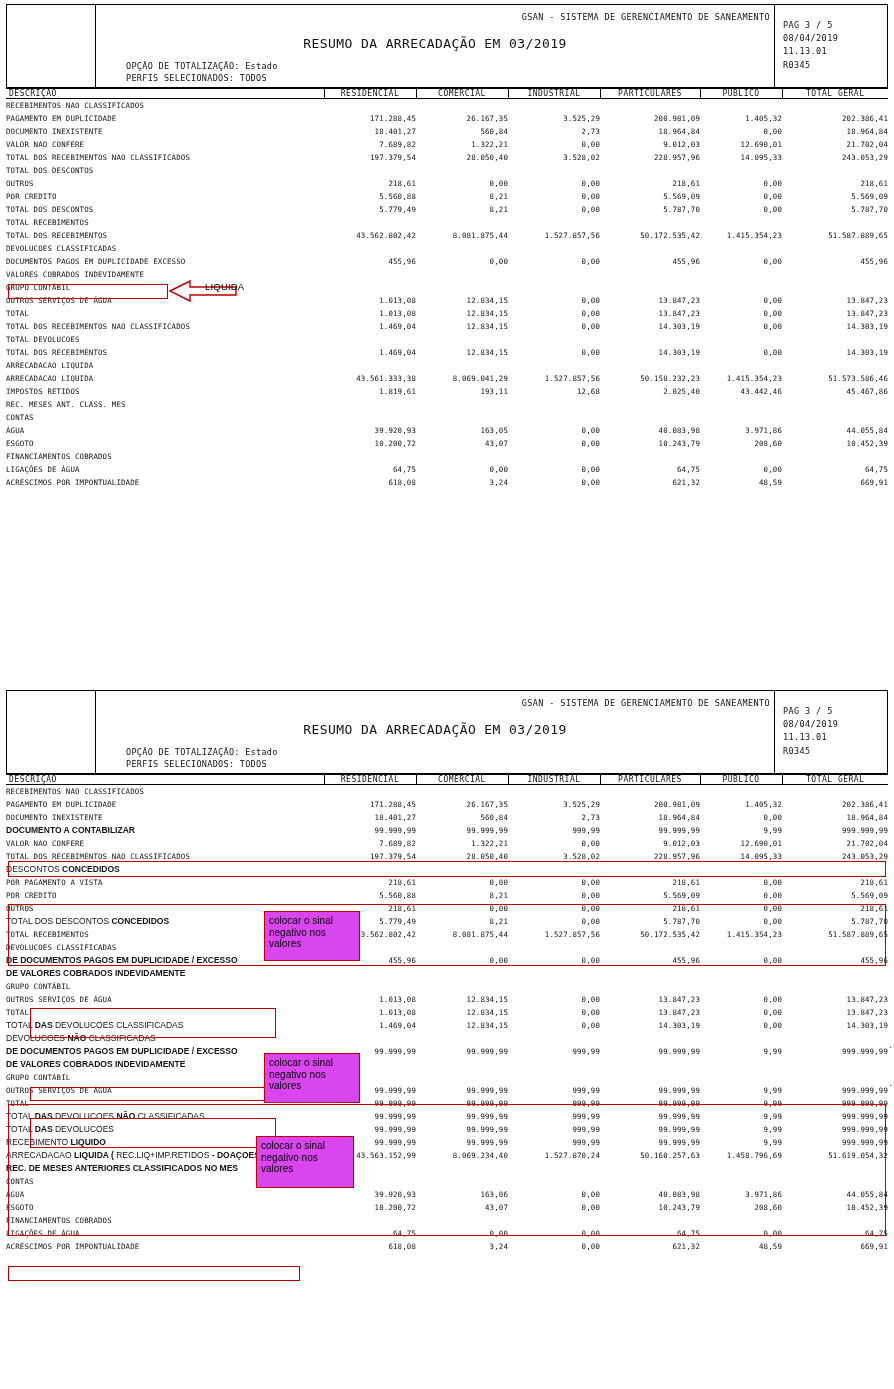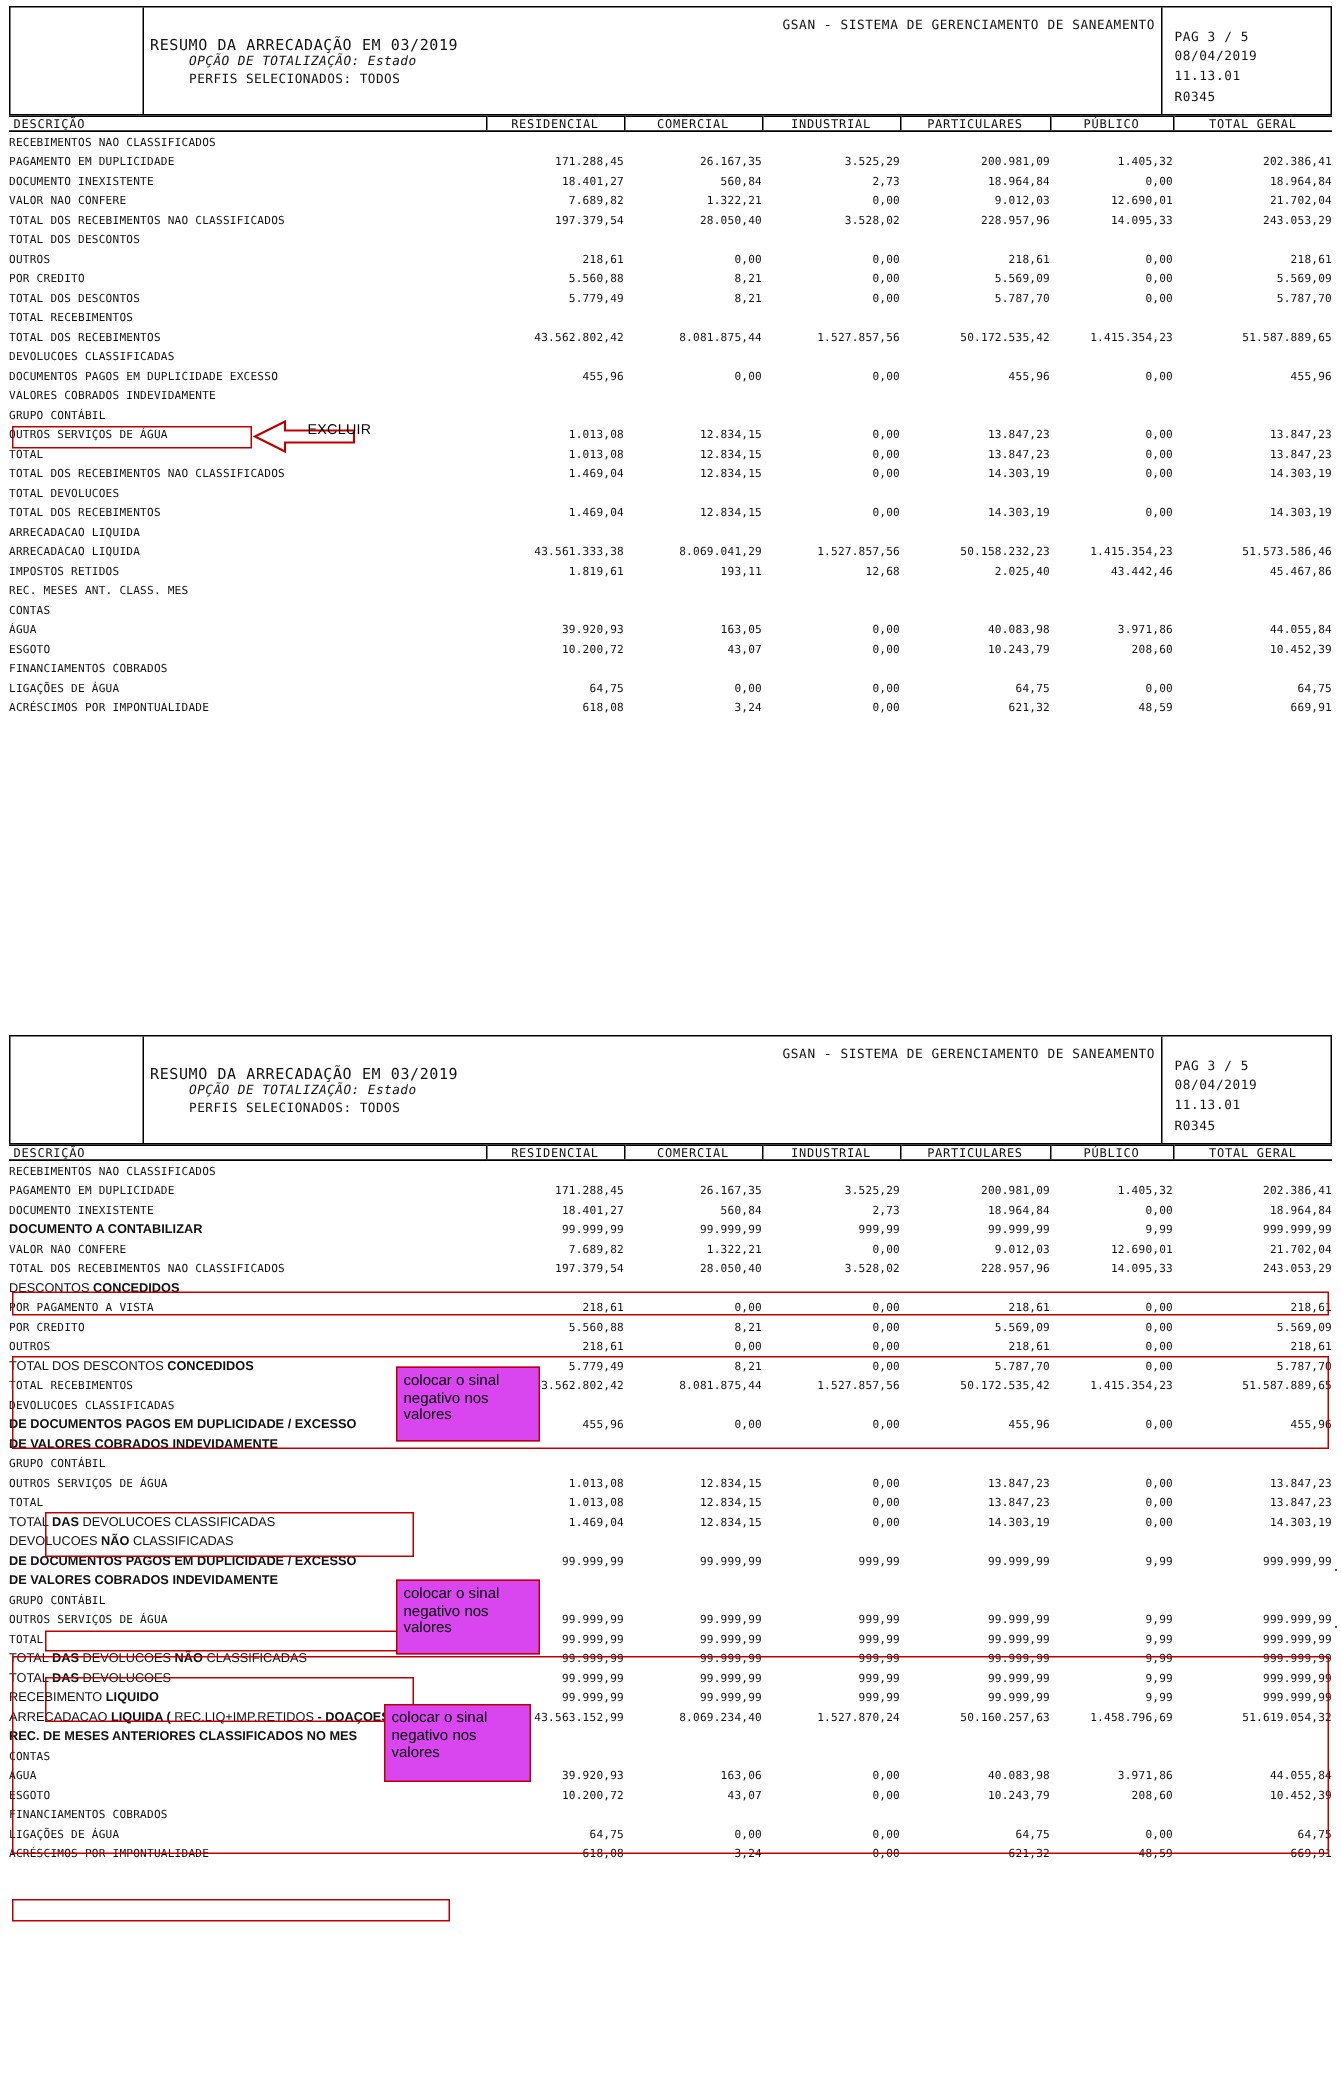--- a/index.html
+++ b/index.html
@@ -45,29 +45,30 @@
     padding: 14px 0 4px 8px;
     box-sizing: border-box;
   }
   .hdr-title {
     text-align: right;
     font-size: 8.5px;
     letter-spacing: .4px;
     line-height: 1.5;
   }
   .hdr-sub {
-    font-size: 10px;
+    text-align: center;
+    font-size: 13px;
     letter-spacing: .4px;
-    margin-top: 1px;
+    margin-top: 12px;
   }
   .hdr-opt {
     font-size: 8.5px;
+    margin-top: 10px;
     margin-left: 26px;
     letter-spacing: .3px;
-    font-style: italic;
   }
   .hdr-perfis {
     font-size: 8.5px;
     margin-top: 2px;
     margin-left: 26px;
     letter-spacing: .3px;
   }
   .hdr-right div {
     font-size: 8.5px;
     letter-spacing: .4px;
@@ -458,21 +459,21 @@
           <td class="num">669,91</td>
         </tr>
       </tbody>
   </table>
 </div>
 
 <div class="ann-box" style="left:8px; top:284px; width:160px; height:15px;"></div>
 <svg class="ann-arrow" style="left:168px; top:276px;" width="70" height="30" viewBox="0 0 70 30">
   <polygon points="2,15 22,5 22,11 68,11 68,19 22,19 22,25" fill="none" stroke="#c00000" stroke-width="1.4"></polygon>
 </svg>
-<div class="ann-label" style="left:205px; top:281px;">EXCLUIR</div>
+<div class="ann-label" style="left:205px; top:281px;">LIQUIDA</div>
 
 <div class="report" id="report-bottom">
 
   <div class="hdr">
     <div class="hdr-left"></div>
     <div class="hdr-mid">
       <div class="hdr-title">GSAN - SISTEMA DE GERENCIAMENTO DE SANEAMENTO</div>
       <div class="hdr-sub">RESUMO DA ARRECADAÇÃO EM  03/2019</div>
       <div class="hdr-opt">OPÇÃO DE TOTALIZAÇÃO: Estado</div>
       <div class="hdr-perfis">PERFIS SELECIONADOS:  TODOS</div>

